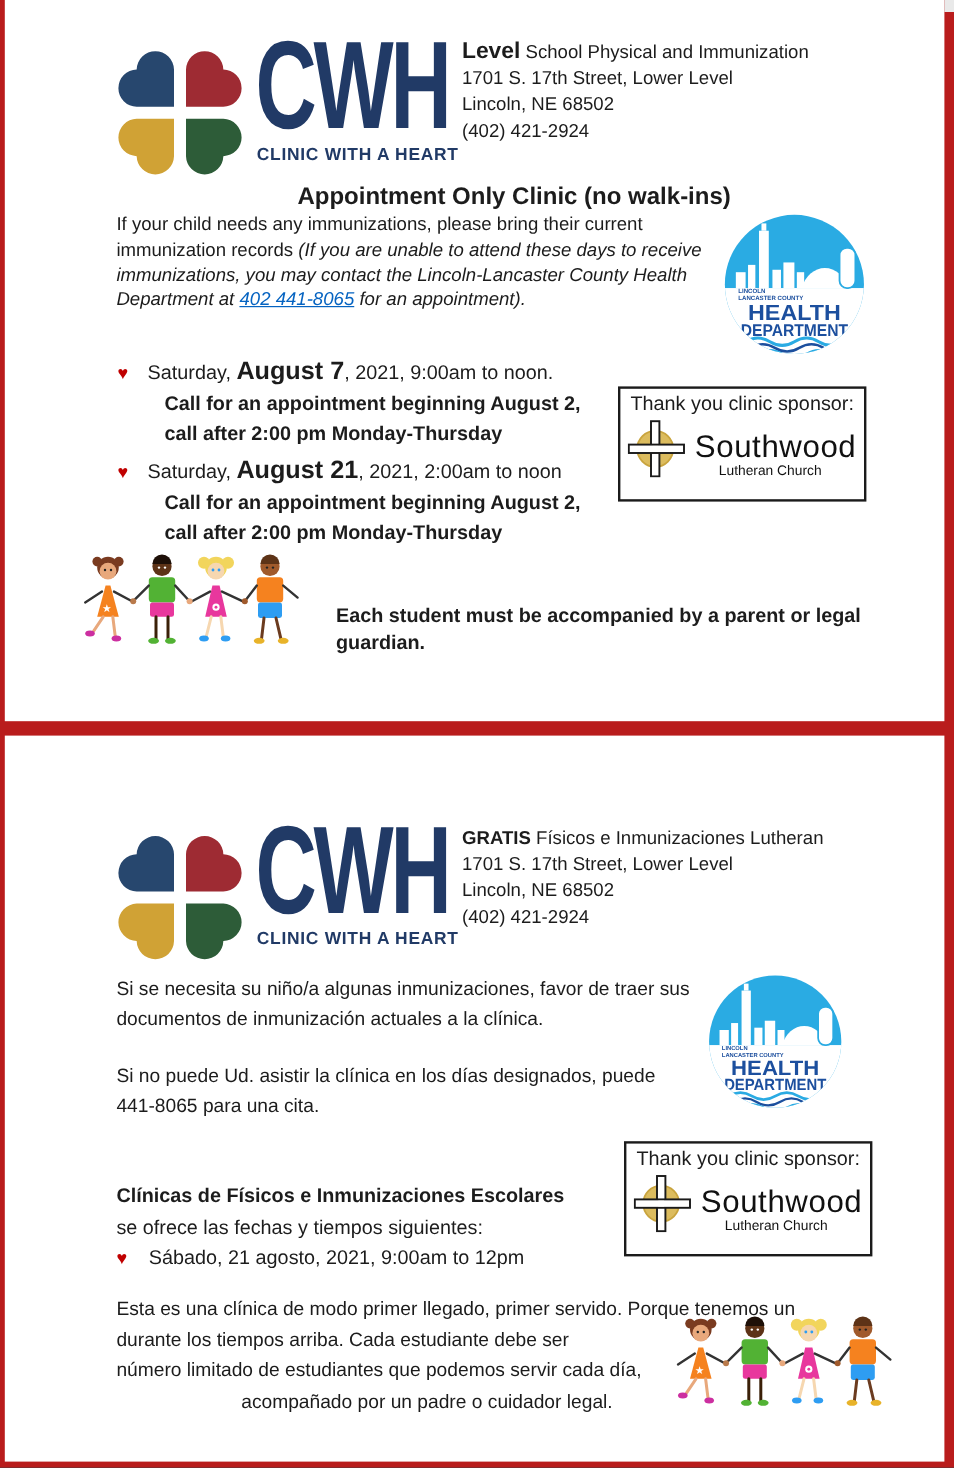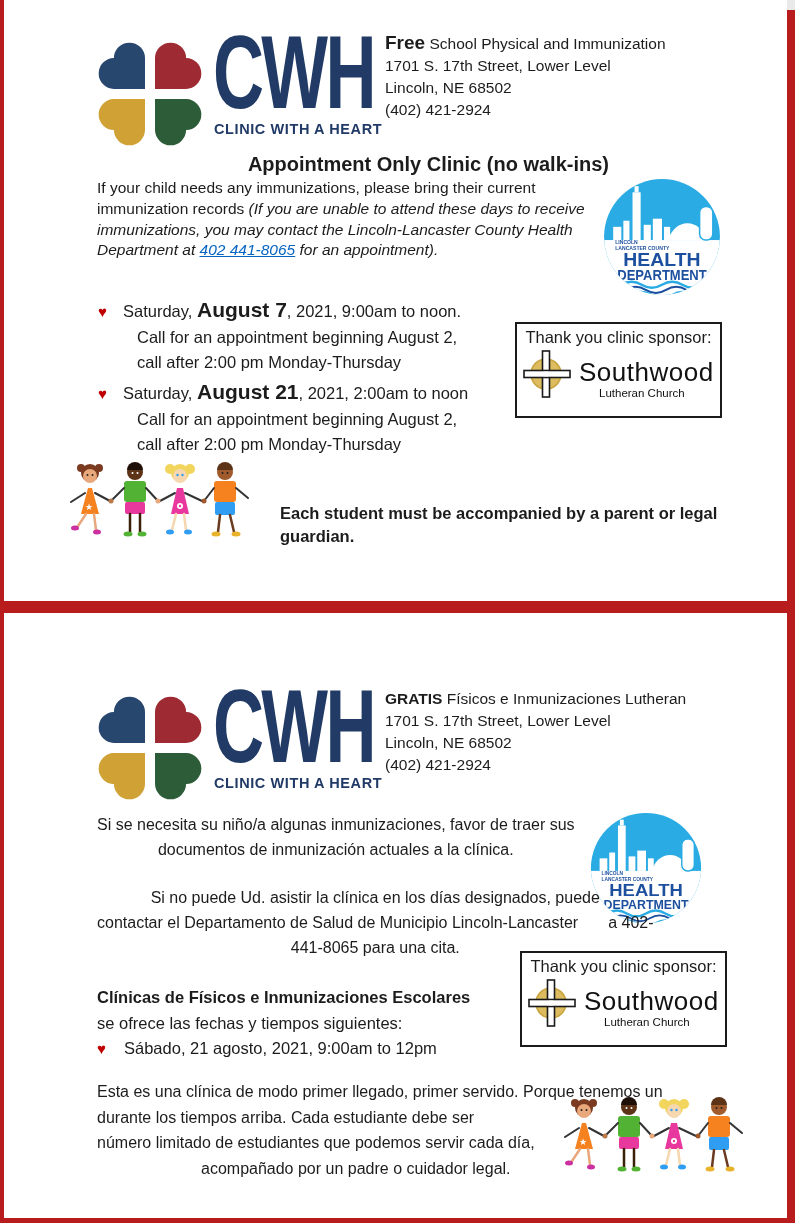--- a/index.html
+++ b/index.html
@@ -34,31 +34,31 @@
 
   .intro { width:514px; font-size:15.5px; line-height:20.8px; }
   .intro .it { font-style:italic; }
   .phone-link { color:#0563c1; text-decoration:underline; font-style:italic; }
 
   .events { width:440px; font-size:16.5px; }
   .event { margin-bottom:3px; }
   .event-line1 { line-height:27px; }
   .bullet { color:#c00000; font-size:15px; display:inline-block; width:25px; }
   .event-date { font-weight:bold; font-size:21px; }
-  .event-call { padding-left:39px; line-height:25px; }
+  .event-call { padding-left:39px; line-height:25px;font-weight:bold; }
 
   .sponsor-box { width:203px; height:92px; border:2.5px solid #1b1b1b; background:#fff; }
   .sponsor-label { position:absolute; top:4px; left:0; width:100%; text-align:center; font-size:16.5px; white-space:nowrap; }
   .sponsor-cross { position:absolute; left:6px; top:26px; }
   .sponsor-name { position:absolute; left:62px; top:33px; font-size:26px; color:#111; letter-spacing:0.5px; }
   .sponsor-sub { position:absolute; left:82px; top:63px; font-size:11.5px; color:#111; }
 
   .guardian-note { width:460px; font-weight:bold; font-size:16.5px; line-height:23px; }
 
-  .para-es { font-size:16px; line-height:25px; white-space:nowrap;text-align:center; }
+  .para-es { font-size:16px; line-height:25px; white-space:nowrap; }
   .gap-28 { display:inline-block; width:30px; }
   .clinics { font-size:16.5px; line-height:25.5px; }
   .clinics-heading { font-weight:bold; }
   .clinic-date .bullet { width:27px; }
   .closing { font-size:16px; line-height:25.5px; white-space:nowrap; }
   .closing .indent { padding-left:104px; }
 
   .scroll-notch { position:absolute; left:787px; top:0; width:8px; height:10px; background:#e9e9e9; }
 </style>
 </head>
@@ -73,21 +73,21 @@
         <path d="M0,0 L-22,-22 A15.56,15.56 0 0 1 0,-44 A15.56,15.56 0 0 1 22,-22 Z" fill="#9e2b33" transform="translate(65,53) rotate(45)"></path>
         <path d="M0,0 L-22,-22 A15.56,15.56 0 0 1 0,-44 A15.56,15.56 0 0 1 22,-22 Z" fill="#2d5c38" transform="translate(65,63) rotate(135)"></path>
         <path d="M0,0 L-22,-22 A15.56,15.56 0 0 1 0,-44 A15.56,15.56 0 0 1 22,-22 Z" fill="#d0a235" transform="translate(55,63) rotate(225)"></path>
         <path d="M0,0 L-22,-22 A15.56,15.56 0 0 1 0,-44 A15.56,15.56 0 0 1 22,-22 Z" fill="#27476e" transform="translate(55,53) rotate(315)"></path>
       </g>
     </svg>
     <div class="abs cwh-word" style="left:209px; top:24px;">CWH</div>
     <div class="abs cwh-tagline" style="left:210px; top:121px;">CLINIC WITH A HEART</div>
 
     <div class="abs hdr-info" style="left:381px; top:32px;">
-      <div><span class="hdr-title-big">Free</span><span> School Physical and Immunization</span></div>
+      <div><span class="hdr-title-big">Level</span><span> School Physical and Immunization</span></div>
       <div>1701 S. 17th Street, Lower Level</div>
       <div>Lincoln, NE 68502</div>
       <div>(402) 421-2924</div>
     </div>
 
     <div class="abs main-heading" style="left:93px; top:153px;">Appointment Only Clinic (no walk-ins)</div>
 
     <div class="abs intro" style="left:93px; top:178px;">
       <span>If your child needs any immunizations, please bring their current immunization records </span><span class="it">(If you are unable to attend these days to receive immunizations, you may contact the Lincoln-Lancaster County Health Department at </span><a href="#" class="phone-link">402 441-8065</a><span class="it"> for an appointment).</span>
     </div>
@@ -269,21 +269,20 @@
         <g fill="none">
           <path d="M20,107 Q30,101 40,107 T60,107 T80,107 T100,107" stroke="#2aabe3" stroke-width="2.5"></path>
           <path d="M24,112 Q34,106 44,112 T64,112 T84,112" stroke="#1c4f9e" stroke-width="2"></path>
           <path d="M30,117 Q40,111 50,117 T70,117 T90,117" stroke="#2aabe3" stroke-width="2"></path>
         </g>
       </g>
     </svg>
 
     <div class="abs para-es" style="left:93px; top:272px;">
       <div>Si no puede Ud. asistir la clínica en los días designados, puede</div>
-      <div><span>contactar el Departamento de Salud de Municipio Lincoln-Lancaster</span><span class="gap-28"></span><span>a 402-</span></div>
       <div>441-8065 para una cita.</div>
     </div>
 
     <div class="abs clinics" style="left:93px; top:352px;margin-top:20px;">
       <div class="clinics-heading">Clínicas de Físicos e Inmunizaciones Escolares</div>
       <div>se ofrece las fechas y tiempos siguientes:</div>
       <div class="clinic-date"><span class="bullet">♥</span><span>Sábado, 21 agosto, 2021, 9:00am to 12pm</span></div>
     </div>
 
     <div class="abs sponsor-box" style="left:516px; top:338px;">

